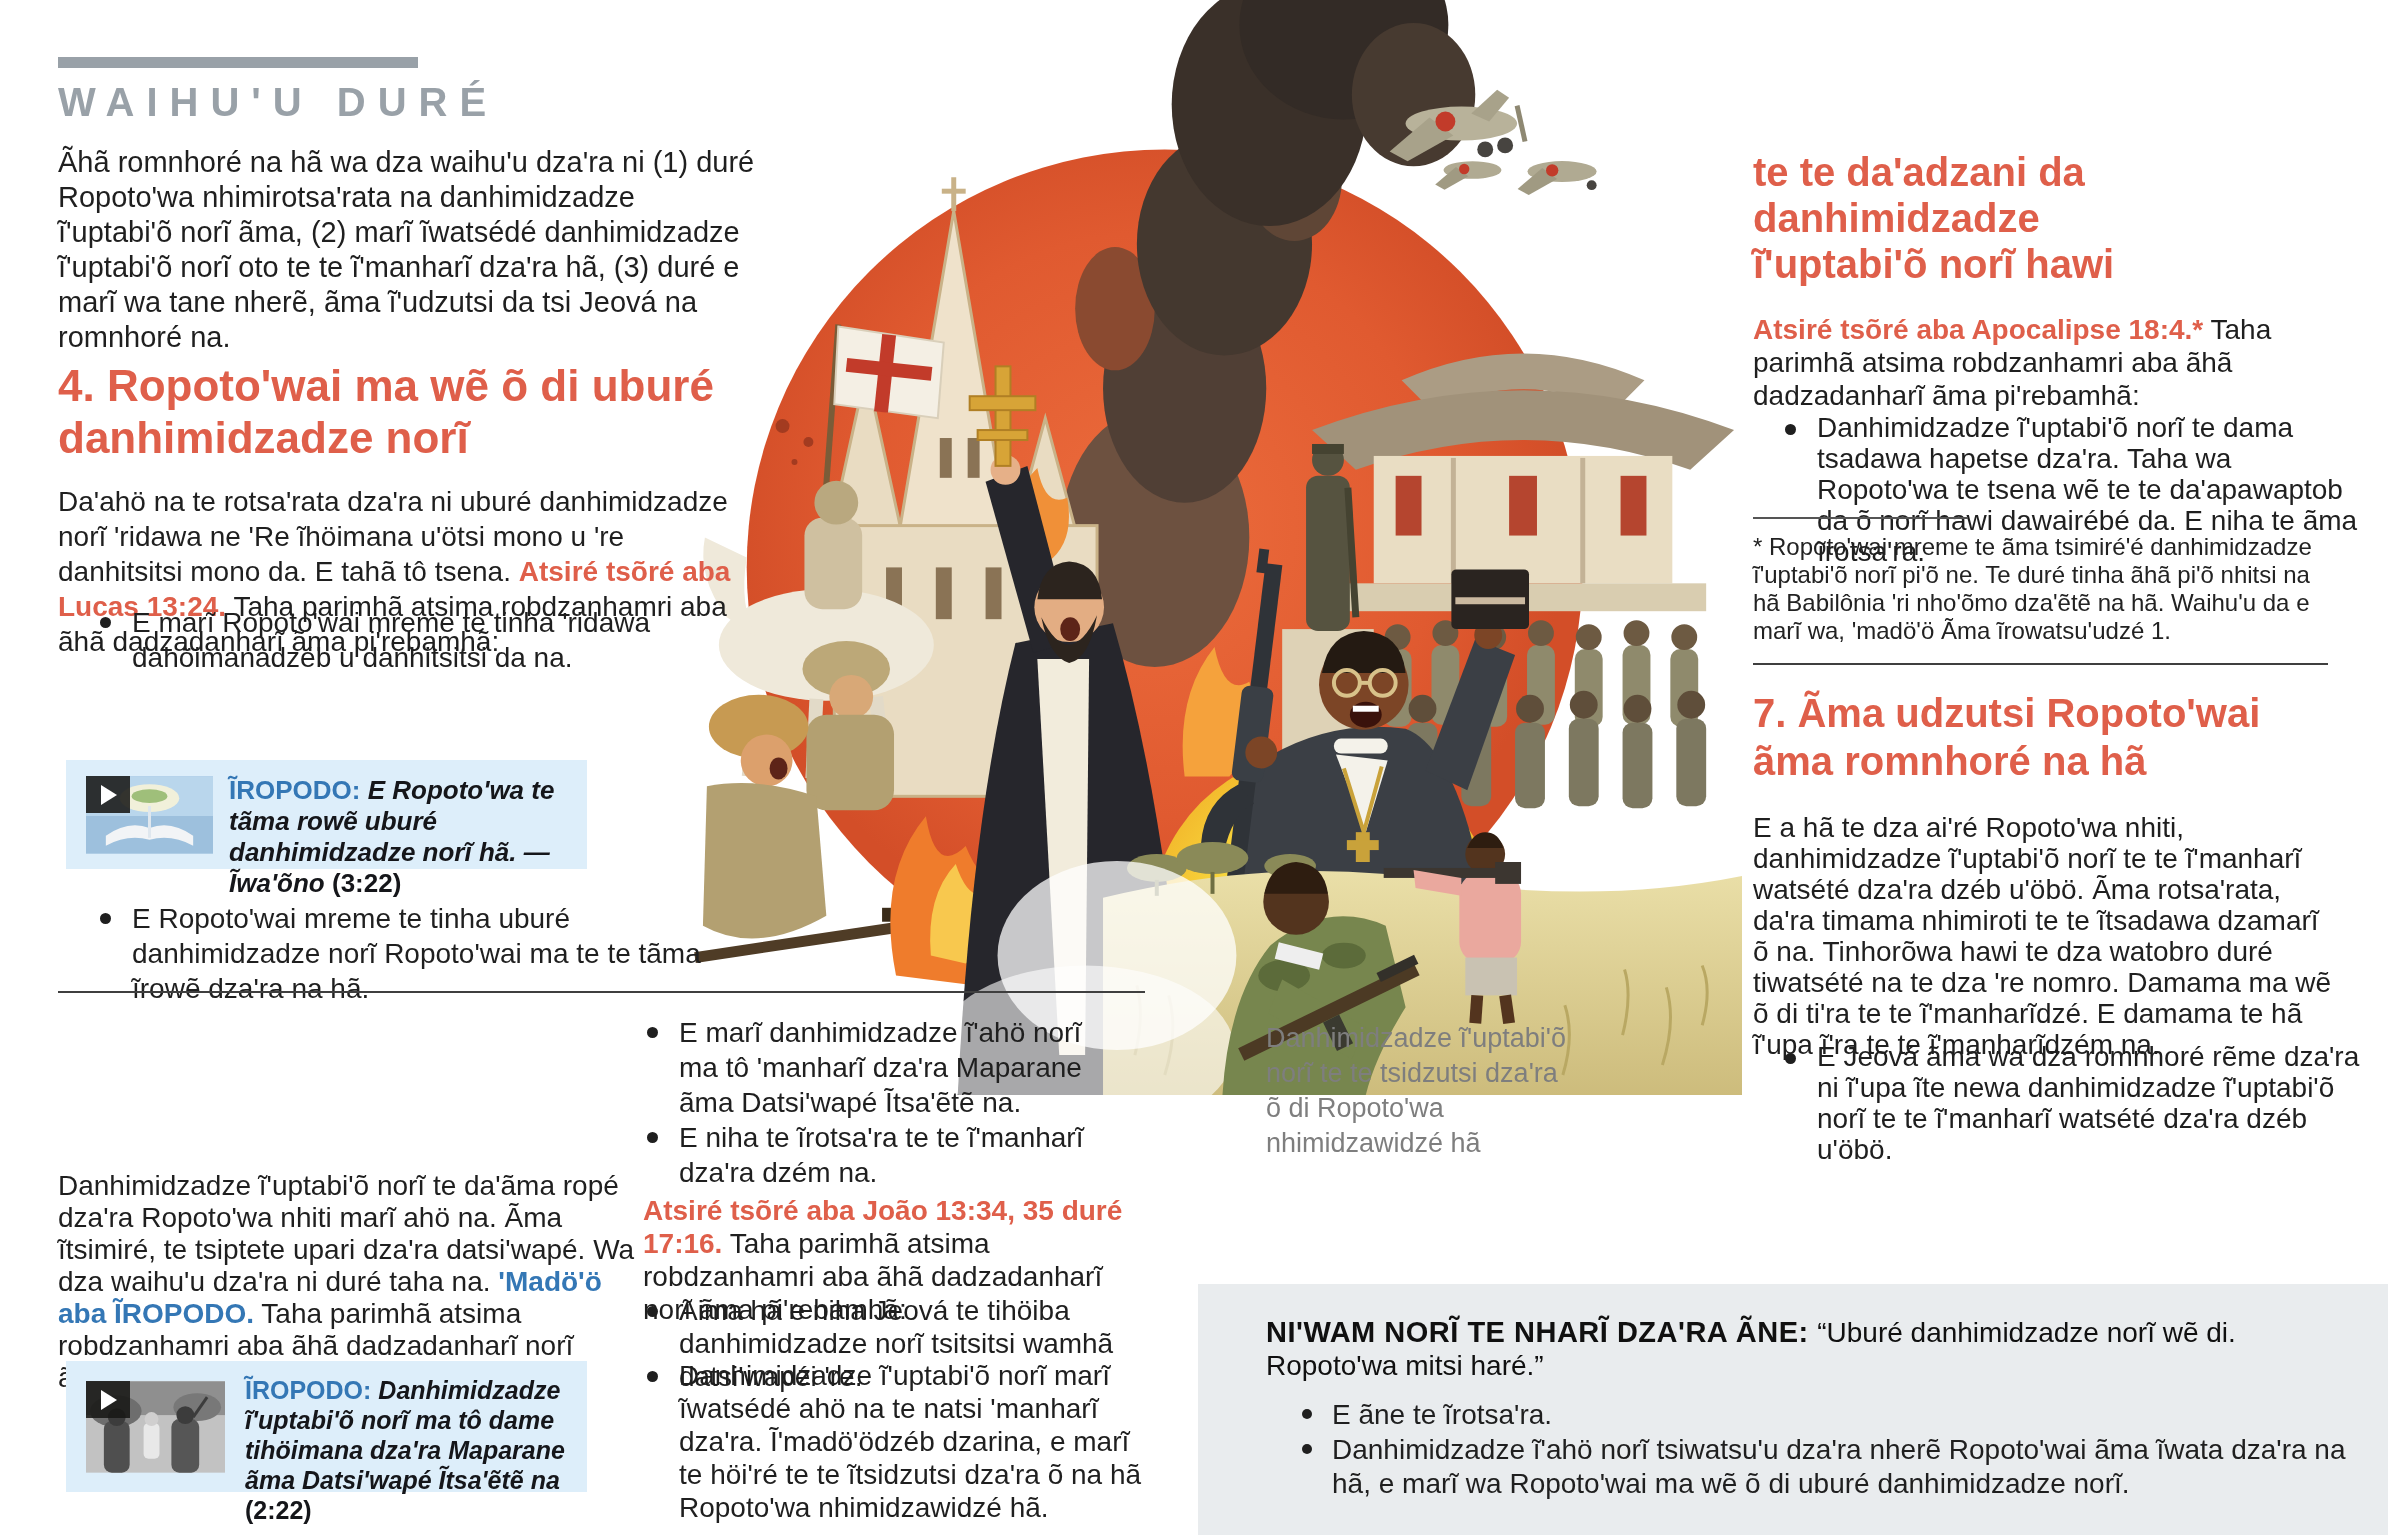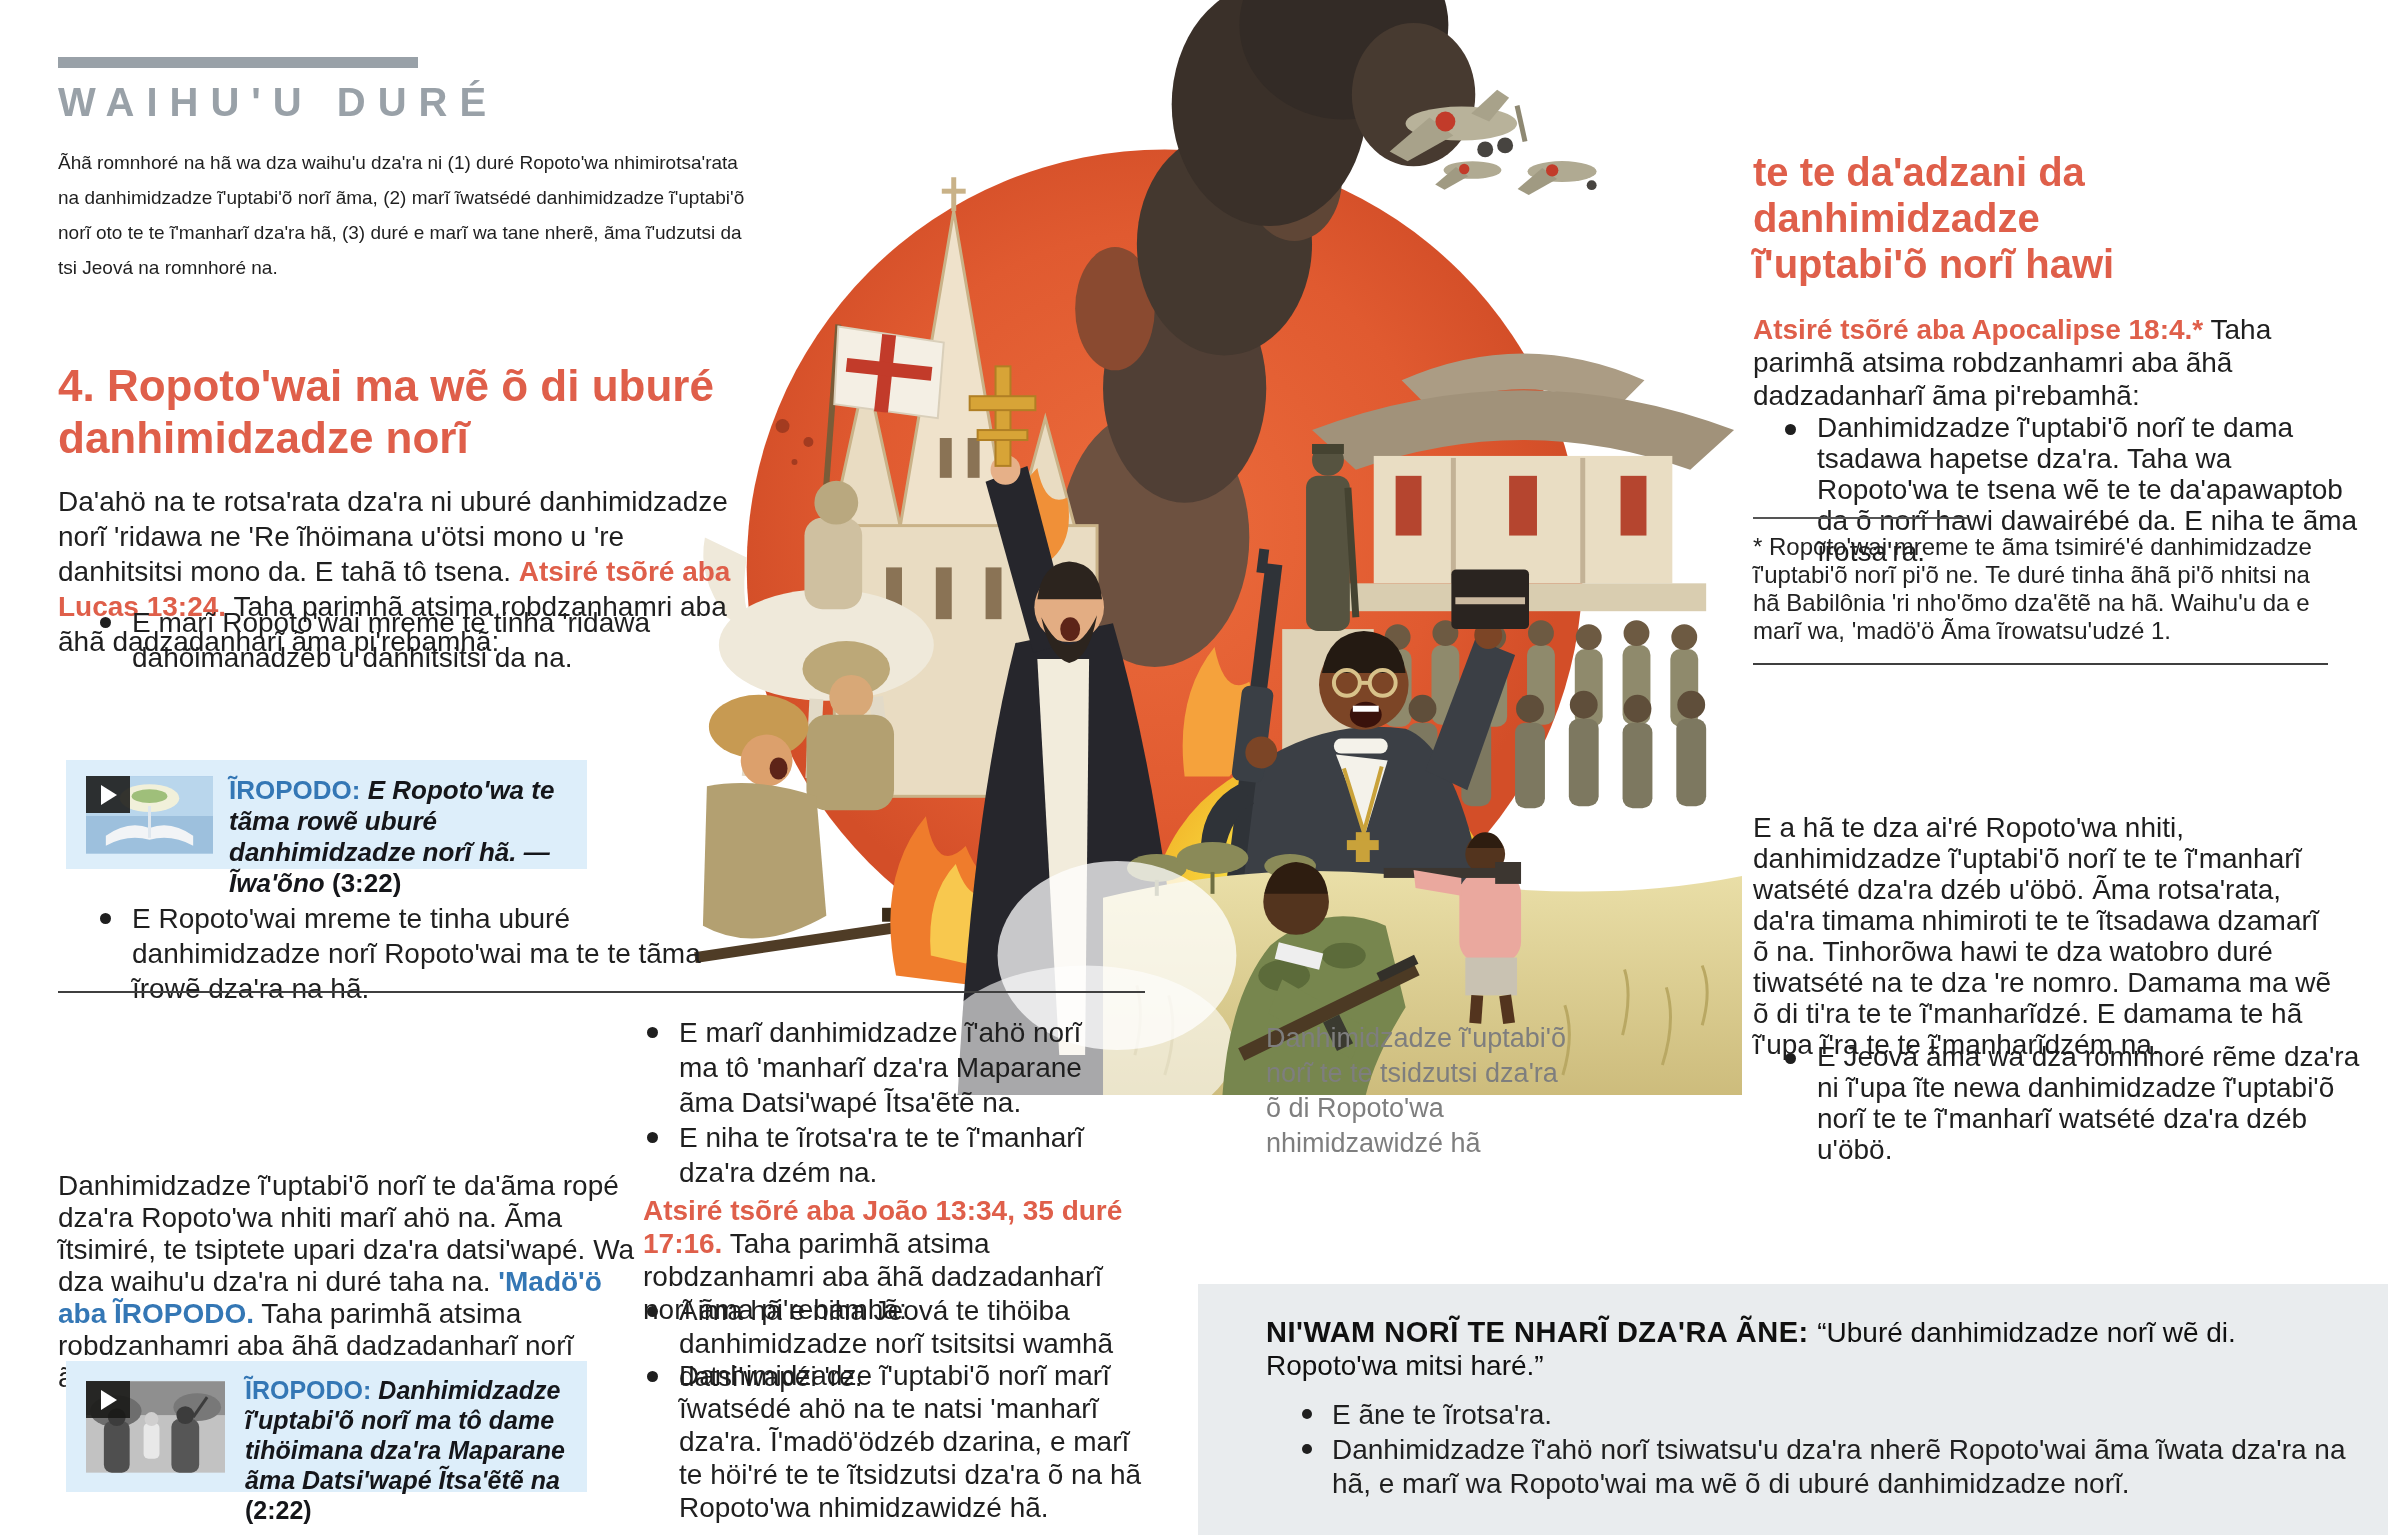--- a/index.html
+++ b/index.html
@@ -5,21 +5,21 @@
   html,body{margin:0;padding:0;background:#ffffff;}
   #page{position:relative;width:2388px;height:1535px;background:#ffffff;overflow:hidden;
         font-family:"Liberation Sans","DejaVu Sans",sans-serif;color:#1f1f1f;}
   .abs{position:absolute;}
   
   .bar{left:58px;top:57px;width:360px;height:11px;background:#99a1a8;}
   .eyebrow{left:58px;top:80px;font-size:40px;font-weight:bold;letter-spacing:12px;color:#99a1a8;}
   
   .body{font-size:28px;line-height:35px;color:#1f1f1f;}
   .body-sm{font-size:28px;line-height:32px;color:#1f1f1f;margin-top:16px;}
-  .intro{left:58px;top:145px;width:698px;font-size:19px;line-height:35px;}
+  .intro{left:58px;top:145px;width:698px;font-size:29px;line-height:35px;}
   .h-big{font-size:44px;line-height:52px;font-weight:bold;color:#df5f4a;}
   .h-med{font-size:40px;line-height:46px;font-weight:bold;color:#df5f4a;}
   .ref{color:#df5f4a;font-weight:bold;}
   .link{color:#3477b5;font-weight:bold;cursor:pointer;}
   .bullet{padding-left:36px;position:absolute;}
   .bullet .dot{position:absolute;left:4px;top:12px;width:11px;height:11px;border-radius:50%;background:#1f1f1f;}
   .divider{background:#3f3f3f;height:2px;}
   
   .vbox{background:#ddeefa;position:absolute;}
   .thumb{position:absolute;overflow:hidden;}
@@ -407,20 +407,21 @@
   <div class="bullet body-sm" style="left:1781px;top:396px;width:553px;line-height:31px;">
     <span class="dot"></span>
     <span>Danhimidzadze ĩ'uptabi'õ norĩ te dama tsadawa hapetse dza'ra. Taha wa Ropoto'wa te tsena wẽ te te da'apawaptob da õ norĩ hawi dawairébé da. E niha te ãma ĩrotsa'ra.</span>
   </div>
 
   <div class="abs" style="left:1753px;top:517px;width:215px;height:2px;background:#555555;"></div>
   <div class="abs footnote" style="left:1753px;top:533px;width:583px;">* Ropoto'wai mreme te ãma tsimiré'é danhimidzadze ĩ'uptabi'õ norĩ pi'õ ne. Te duré tinha ãhã pi'õ nhitsi na hã Babilônia 'ri nho'õmo dza'ẽtẽ na hã. Waihu'u da e marĩ wa, 'madö'ö Ãma ĩrowatsu'udzé 1.</div>
 
   <div class="abs divider" style="left:1753px;top:663px;width:575px;"></div>
 
+  <div class="abs h-med" style="left:1753px;top:689px;width:577px;line-height:48px;">7. Ãma udzutsi Ropoto'wai ãma romnhoré na hã</div>
 
   <div class="abs body-sm" style="left:1753px;top:796px;width:581px;line-height:31px;">E a hã te dza ai'ré Ropoto'wa nhiti, danhimidzadze ĩ'uptabi'õ norĩ te te ĩ'manharĩ watsété dza'ra dzéb u'öbö. Ãma rotsa'rata, da'ra timama nhimiroti te te ĩtsadawa dzamarĩ õ na. Tinhorõwa hawi te dza watobro duré tiwatsété na te dza 're nomro. Damama ma wẽ õ di ti'ra te te ĩ'manharĩdzé. E damama te hã ĩ'upa ĩ'ra te te ĩ'manharĩdzém na.</div>
 
   <div class="bullet body-sm" style="left:1781px;top:1025px;width:553px;line-height:31px;">
     <span class="dot"></span>
     <span>E Jeová ãma wa dza romnhoré rẽme dza'ra ni ĩ'upa ĩte newa danhimidzadze ĩ'uptabi'õ norĩ te te ĩ'manharĩ watsété dza'ra dzéb u'öbö.</span>
   </div>
 
   <div class="abs graybox">
     <div class="abs gb-head" style="left:68px;top:32px;width:1095px;"><span>NI'WAM NORĨ TE NHARĨ DZA'RA ÃNE: </span><span class="gb-quote">“Uburé danhimidzadze norĩ wẽ di. Ropoto'wa mitsi haré.”</span></div>

